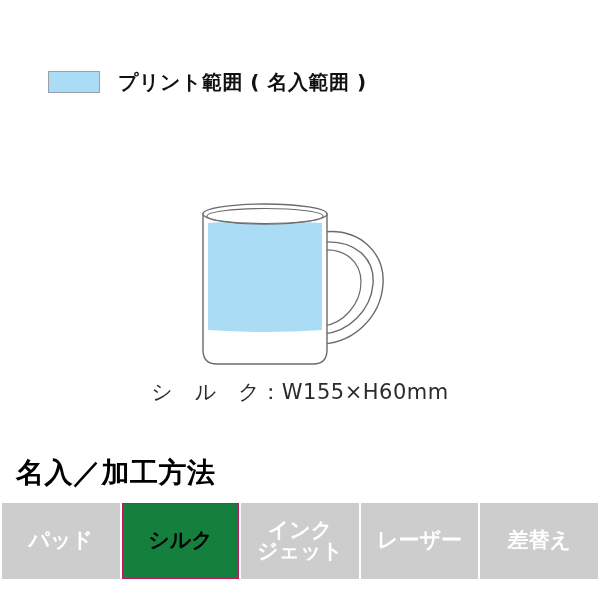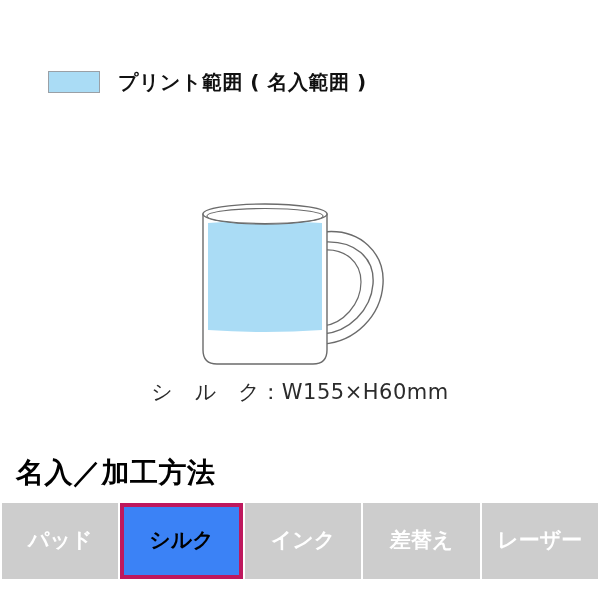--- a/index.html
+++ b/index.html
@@ -107,22 +107,22 @@
     border: 1px solid #cdcdcd;
     font-size: 21px;
     font-weight: 700;
     color: #ffffff;
     line-height: 1.02;
     letter-spacing: 0px;
     white-space: nowrap;
     user-select: none;
   }
   .method-chip.is-active {
-    background: #3b82f6;
-    border: 4px solid #be185d;
+    background: #15803d;
+    border: 1px solid #be185d;
     color: #000000;
   }
   .method-chip .chip-line {
     display: block;
   }
 </style>
 </head>
 <body>
 
 <div id="legend">
@@ -169,20 +169,21 @@
 <div id="methods-heading">名入／加工方法</div>
 <div id="methods-row">
     <div class="method-chip">
       <span class="chip-line">パッド</span>
     </div>
     <div class="method-chip is-active">
       <span class="chip-line">シルク</span>
     </div>
     <div class="method-chip">
       <span class="chip-line">インク</span>
+      <span class="chip-line">ジェット</span>
+    </div>
+    <div class="method-chip">
+      <span class="chip-line">レーザー</span>
     </div>
     <div class="method-chip">
       <span class="chip-line">差替え</span>
     </div>
-    <div class="method-chip">
-      <span class="chip-line">レーザー</span>
-    </div>
   </div>
 
 </body></html>

